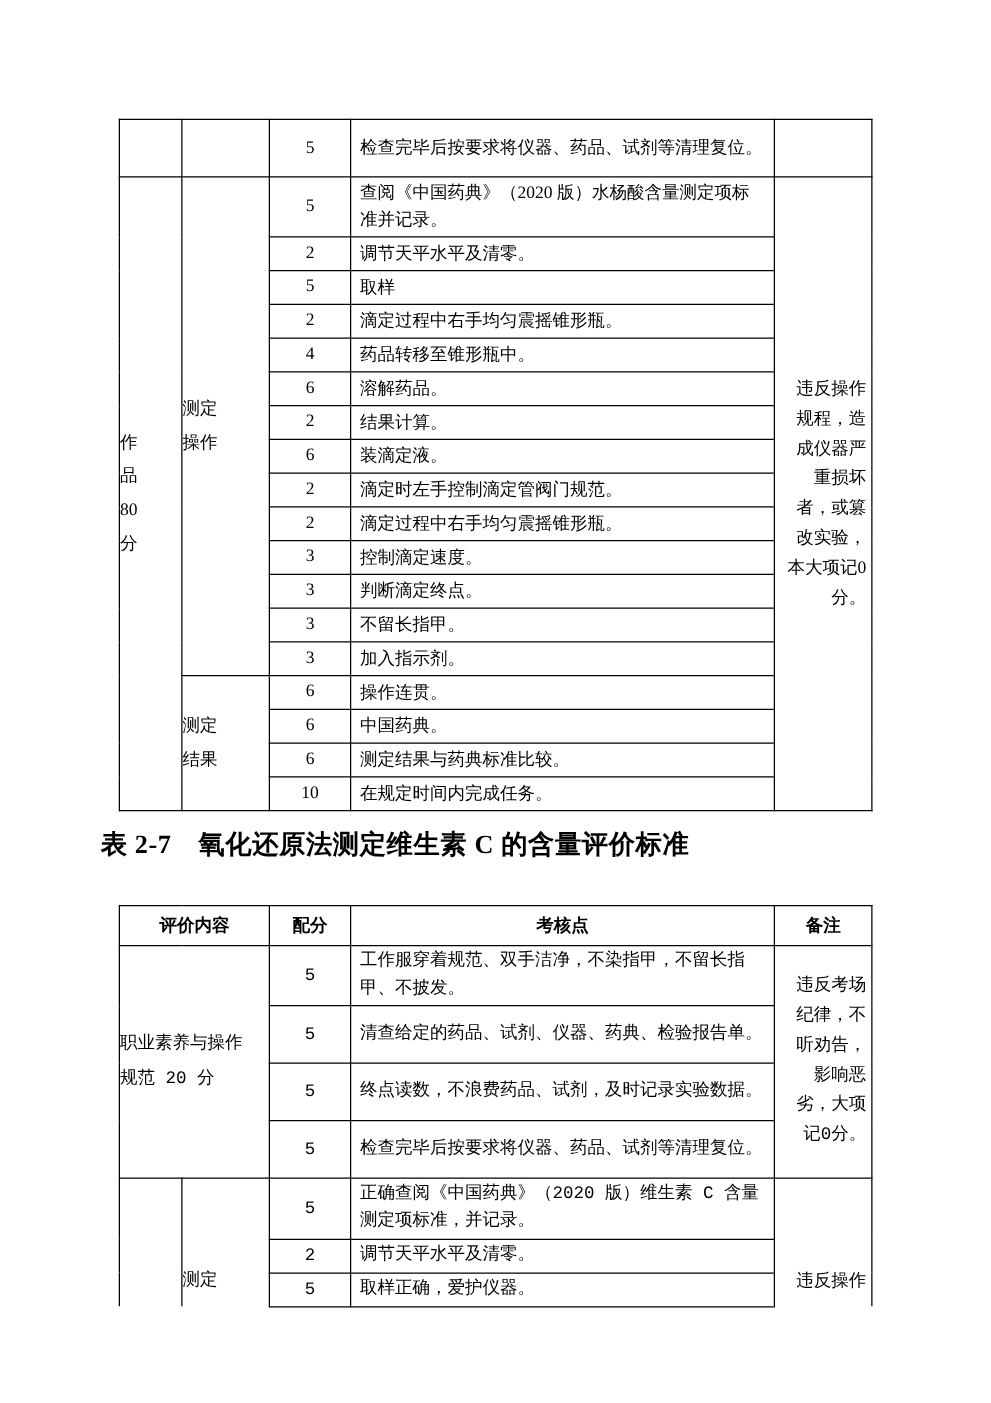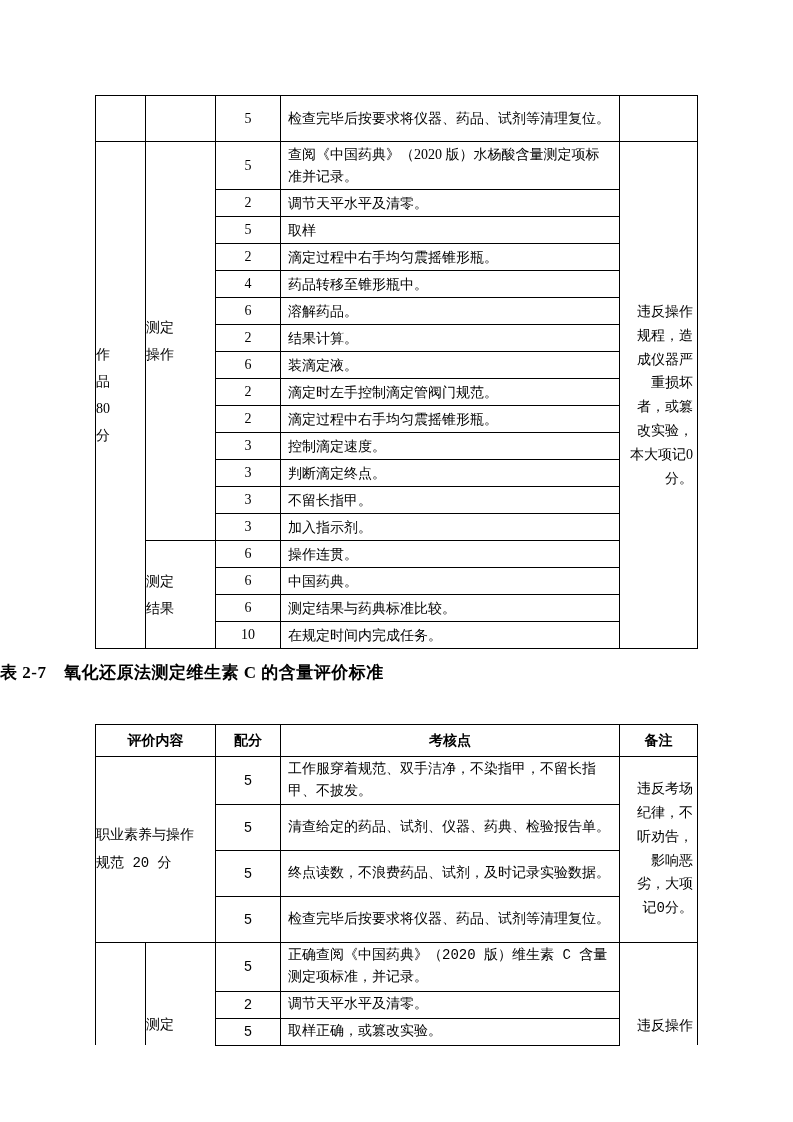--- a/index.html
+++ b/index.html
@@ -50,22 +50,23 @@
     padding:3px 4px;
     line-height:1.7;
     text-align:right;
   }
   td.cut { border-bottom:none; }
   td.vbottom { vertical-align:bottom; padding-bottom:6px; }
   .tbl-title {
     position:absolute;
     left:0; top:661px;
     width:632px;
+    text-align:center;
     font-weight:bold;
-    font-size:17px;
+    font-size:21px;
     letter-spacing:0.5px;
   }
   .page-number {
     position:absolute;
     left:0; top:1038px;
     width:793px;
     text-align:center;
     font-size:13px;
   }
 </style>
@@ -216,19 +217,19 @@
         <td class="score">5</td>
         <td class="point">正确查阅《中国药典》（2020 版）维生素 C 含量测定项标准，并记录。</td>
         <td class="note cut vbottom" rowspan="3">违反操作</td>
       </tr>
       <tr class="rs">
         <td class="score">2</td>
         <td class="point">调节天平水平及清零。</td>
       </tr>
       <tr class="rs">
         <td class="score">5</td>
-        <td class="point">取样正确，或篡改实验。</td>
+        <td class="point">取样正确，爱护仪器。</td>
       </tr>
     </tbody>
   </table>
 
 
 </div>
 
 </body></html>

